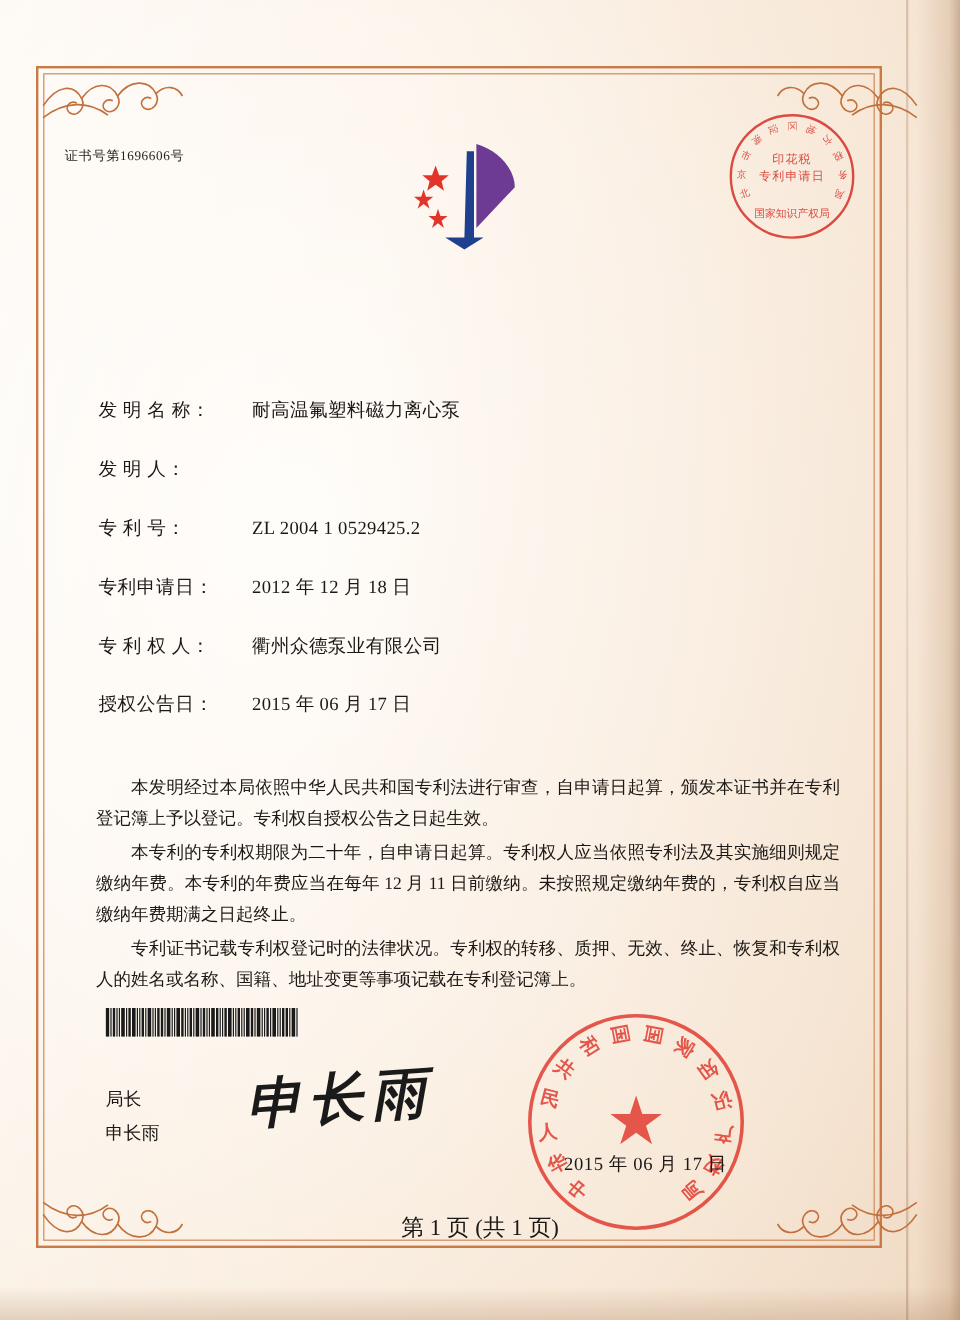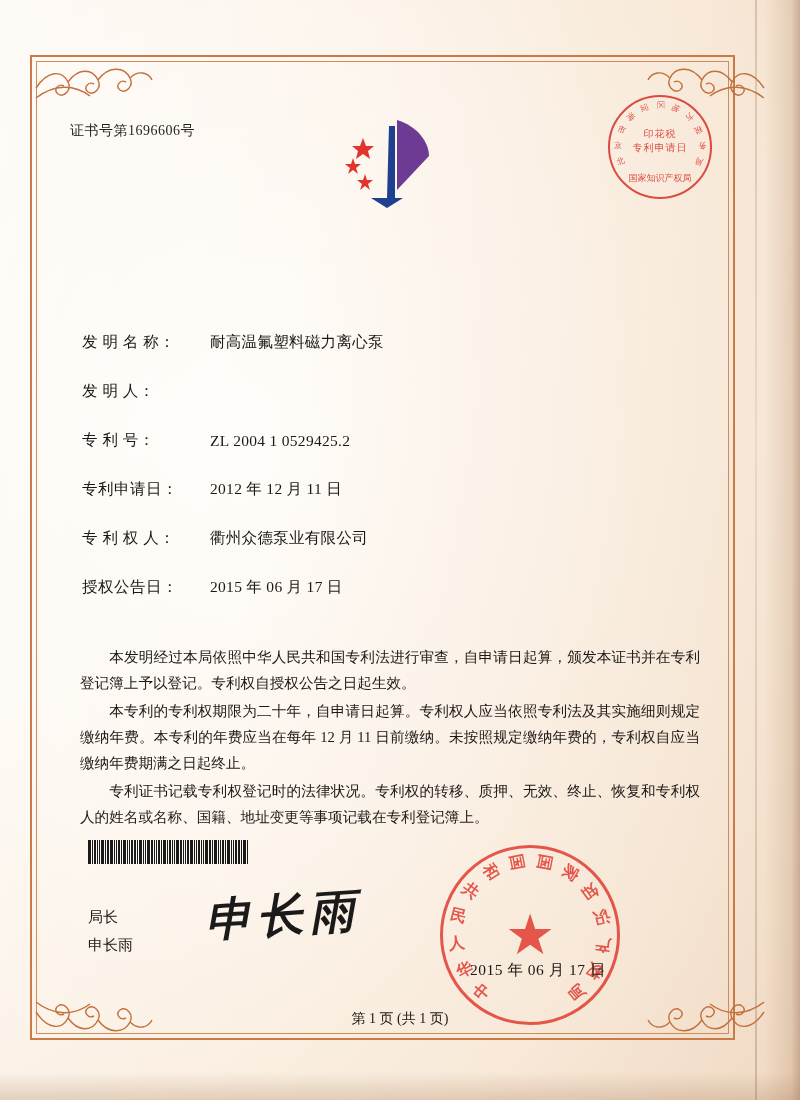--- a/index.html
+++ b/index.html
@@ -88,23 +88,23 @@
   }
   .corner svg { display: block; }
   .corner-tl { left: 34px;  top: 58px;  }
   .corner-tr { right: 34px; top: 58px;  transform: scaleX(-1); }
   .corner-bl { left: 34px;  bottom: 58px; transform: scaleY(-1); }
   .corner-br { right: 34px; bottom: 58px; transform: scale(-1,-1); }
 
   
   .cert-number {
     position: absolute;
-    left: 70px;
+    left: 54px;
     top: 122px;
-    font-size: 14px;
+    font-size: 11px;
     color: #231f1c;
     letter-spacing: 0.5px;
   }
 
   
   .logo {
     position: absolute;
     left: 325px;
     top: 112px;
     width: 120px;
@@ -294,21 +294,21 @@
     letter-spacing: 0.5px;
   }
 
   
   .footer {
     position: absolute;
     left: 0;
     right: 0;
     top: 1010px;
     text-align: center;
-    font-size: 14px;
+    font-size: 19px;
     color: #1c1815;
   }
 </style>
 </head>
 <body>
 
 <div class="page">
 
   <div class="paper-grain"></div>
   <div class="edge-shadow-right"></div>
@@ -399,21 +399,21 @@
     </div>
     <div class="field-row">
       <div class="field-label">发 明 人：</div>
     </div>
     <div class="field-row">
       <div class="field-label">专 利 号：</div>
       <div class="field-value">ZL 2004 1 0529425.2</div>
     </div>
     <div class="field-row">
       <div class="field-label">专利申请日：</div>
-      <div class="field-value">2012 年 12 月 11 日</div>
+      <div class="field-value">2012 年 12 月 18 日</div>
     </div>
     <div class="field-row">
       <div class="field-label">专 利 权 人：</div>
       <div class="field-value">衢州众德泵业有限公司</div>
     </div>
     <div class="field-row">
       <div class="field-label">授权公告日：</div>
       <div class="field-value">2015 年 06 月 17 日</div>
     </div>
   </div>

